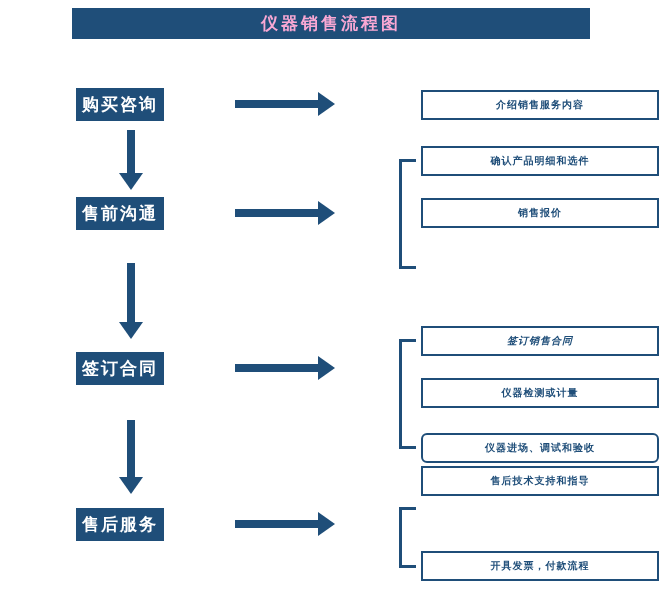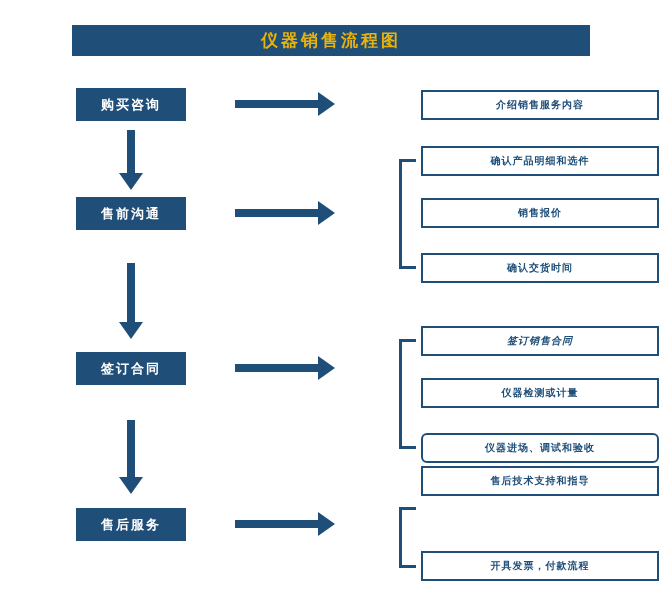--- a/index.html
+++ b/index.html
@@ -6,32 +6,32 @@
   .canvas {
     position:relative;
     width:662px; height:601px;
     background:#ffffff;
     font-family:"DejaVu Serif","Liberation Serif",serif;
     overflow:hidden;
   }
 
   
   .titlebar {
-    position:absolute; left:72px; top:25px; width:518px; height:31px;
-    background:#1f4e79; color:#eab308;
+    position:absolute; left:72px; top:8px; width:518px; height:31px;
+    background:#1f4e79; color:#f9a8d4;
     display:flex; align-items:center; justify-content:center;
     font-weight:bold; font-size:17px; letter-spacing:3px;
   }
 
   
   .stage {
-    position:absolute; left:76px; width:110px; height:33px;
+    position:absolute; left:76px; width:88px; height:33px;
     background:#1f4e79; color:#ffffff;
     display:flex; align-items:center; justify-content:center;
-    font-weight:bold; font-size:13px; letter-spacing:2px;
+    font-weight:bold; font-size:17px; letter-spacing:2px;
   }
   .stage-1 { top:88px; }
   .stage-2 { top:197px; }
   .stage-3 { top:352px; }
   .stage-4 { top:508px; }
 
   
   .out {
     position:absolute; left:421px; width:238px; height:30px;
     box-sizing:border-box;
@@ -138,21 +138,20 @@
   </div>
 
   <div class="bracket br-2"></div>
   <div class="bracket br-3"></div>
   <div class="bracket br-4"></div>
 
   <div class="out out-1">介绍销售服务内容</div>
 
   <div class="out out-2a">确认产品明细和选件</div>
   <div class="out out-2b">销售报价</div>
-  <div class="out out-2c">确认交货时间</div>
 
   <div class="out out-3a">签订销售合同</div>
   <div class="out out-3b">仪器检测或计量</div>
   <div class="out out-3c">仪器进场、调试和验收</div>
 
   <div class="out out-4a">售后技术支持和指导</div>
   <div class="out out-4b">开具发票，付款流程</div>
 
 </div>
 

